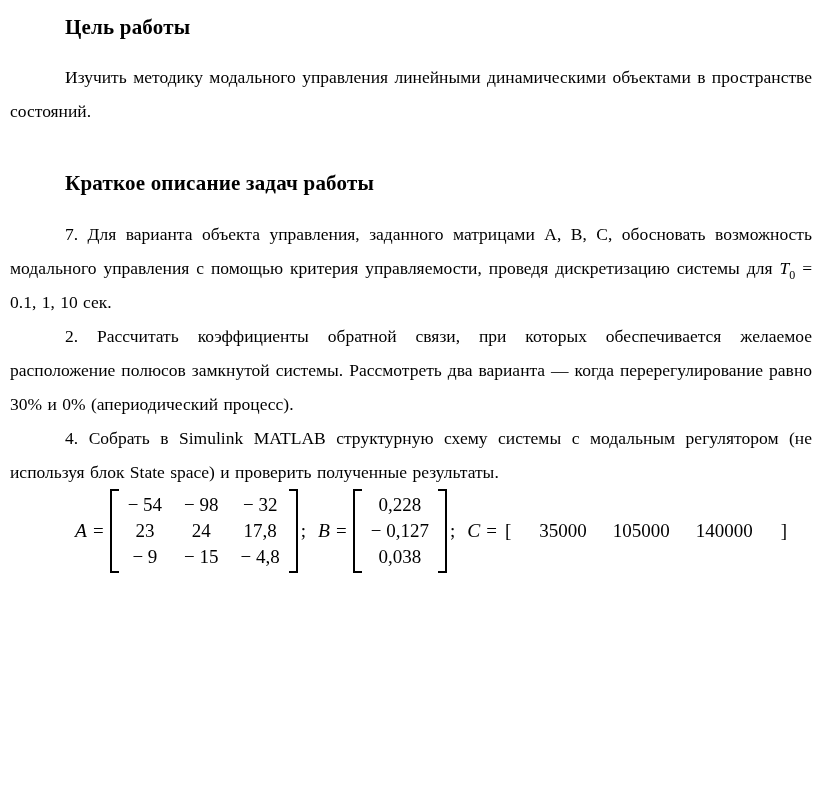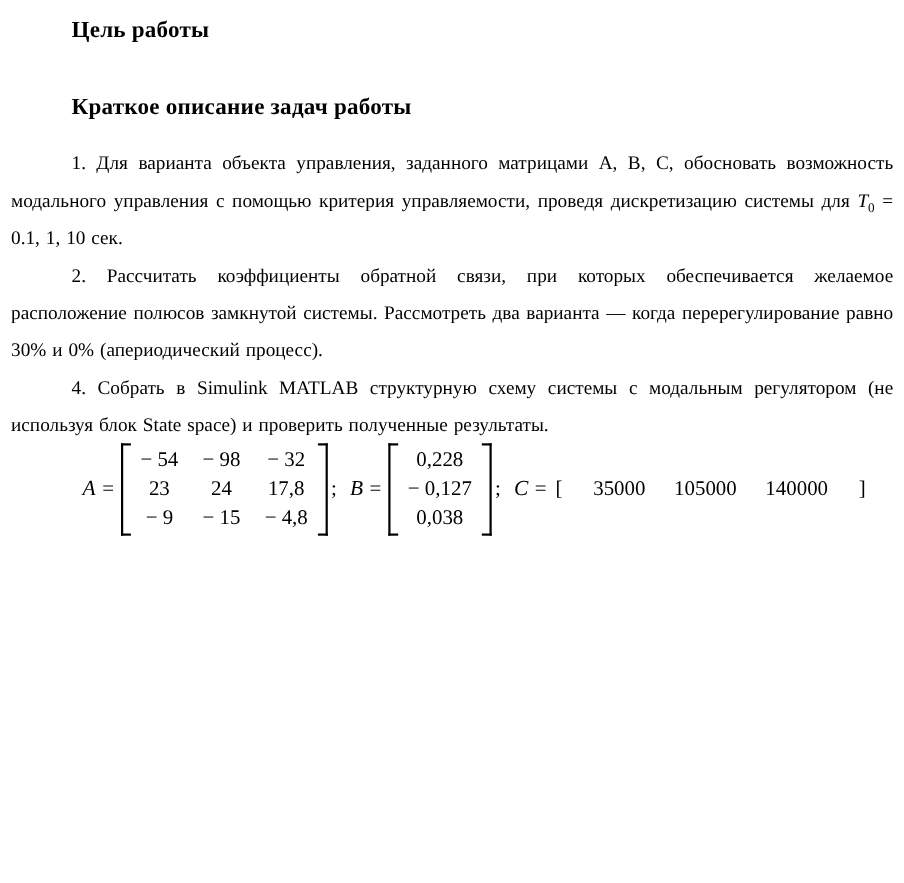--- a/index.html
+++ b/index.html
@@ -87,24 +87,25 @@
     align-items: baseline;
   }
   .mbr { padding: 0 2px; }
 </style>
 </head>
 <body>
 
 <div class="page">
 
   <h2 class="doc-heading h-goal">Цель работы</h2>
+  <p class="body-par par-goal">Изучить методику модального управления линейными динамическими объектами в пространстве состояний.</p>
 
   <h2 class="doc-heading h-tasks">Краткое описание задач работы</h2>
 
-  <p class="body-par par-task-1"><span>1. Для варианта объекта управления, заданного матрицами А, В, С, обосновать возможность модального управления с помощью критерия управляемости, проведя дискретизацию системы для </span><span class="mvar">T</span><sub class="msub">0</sub><span> = 0.1, 1, 10 сек.</span></p>
+  <p class="body-par par-task-1"><span>7. Для варианта объекта управления, заданного матрицами А, В, С, обосновать возможность модального управления с помощью критерия управляемости, проведя дискретизацию системы для </span><span class="mvar">T</span><sub class="msub">0</sub><span> = 0.1, 1, 10 сек.</span></p>
 
   <p class="body-par">2. Рассчитать коэффициенты обратной связи, при которых обеспечивается желаемое расположение полюсов замкнутой системы. Рассмотреть два варианта — когда перерегулирование равно 30% и 0% (апериодический процесс).</p>
   <p class="body-par">4. Собрать в Simulink MATLAB структурную схему системы с модальным регулятором (не используя блок State space) и проверить полученные результаты.</p>
 
 
   <div class="formula">
 
     <span class="mvar">A</span>
     <span class="meq">=</span>
     <span class="matrix">

